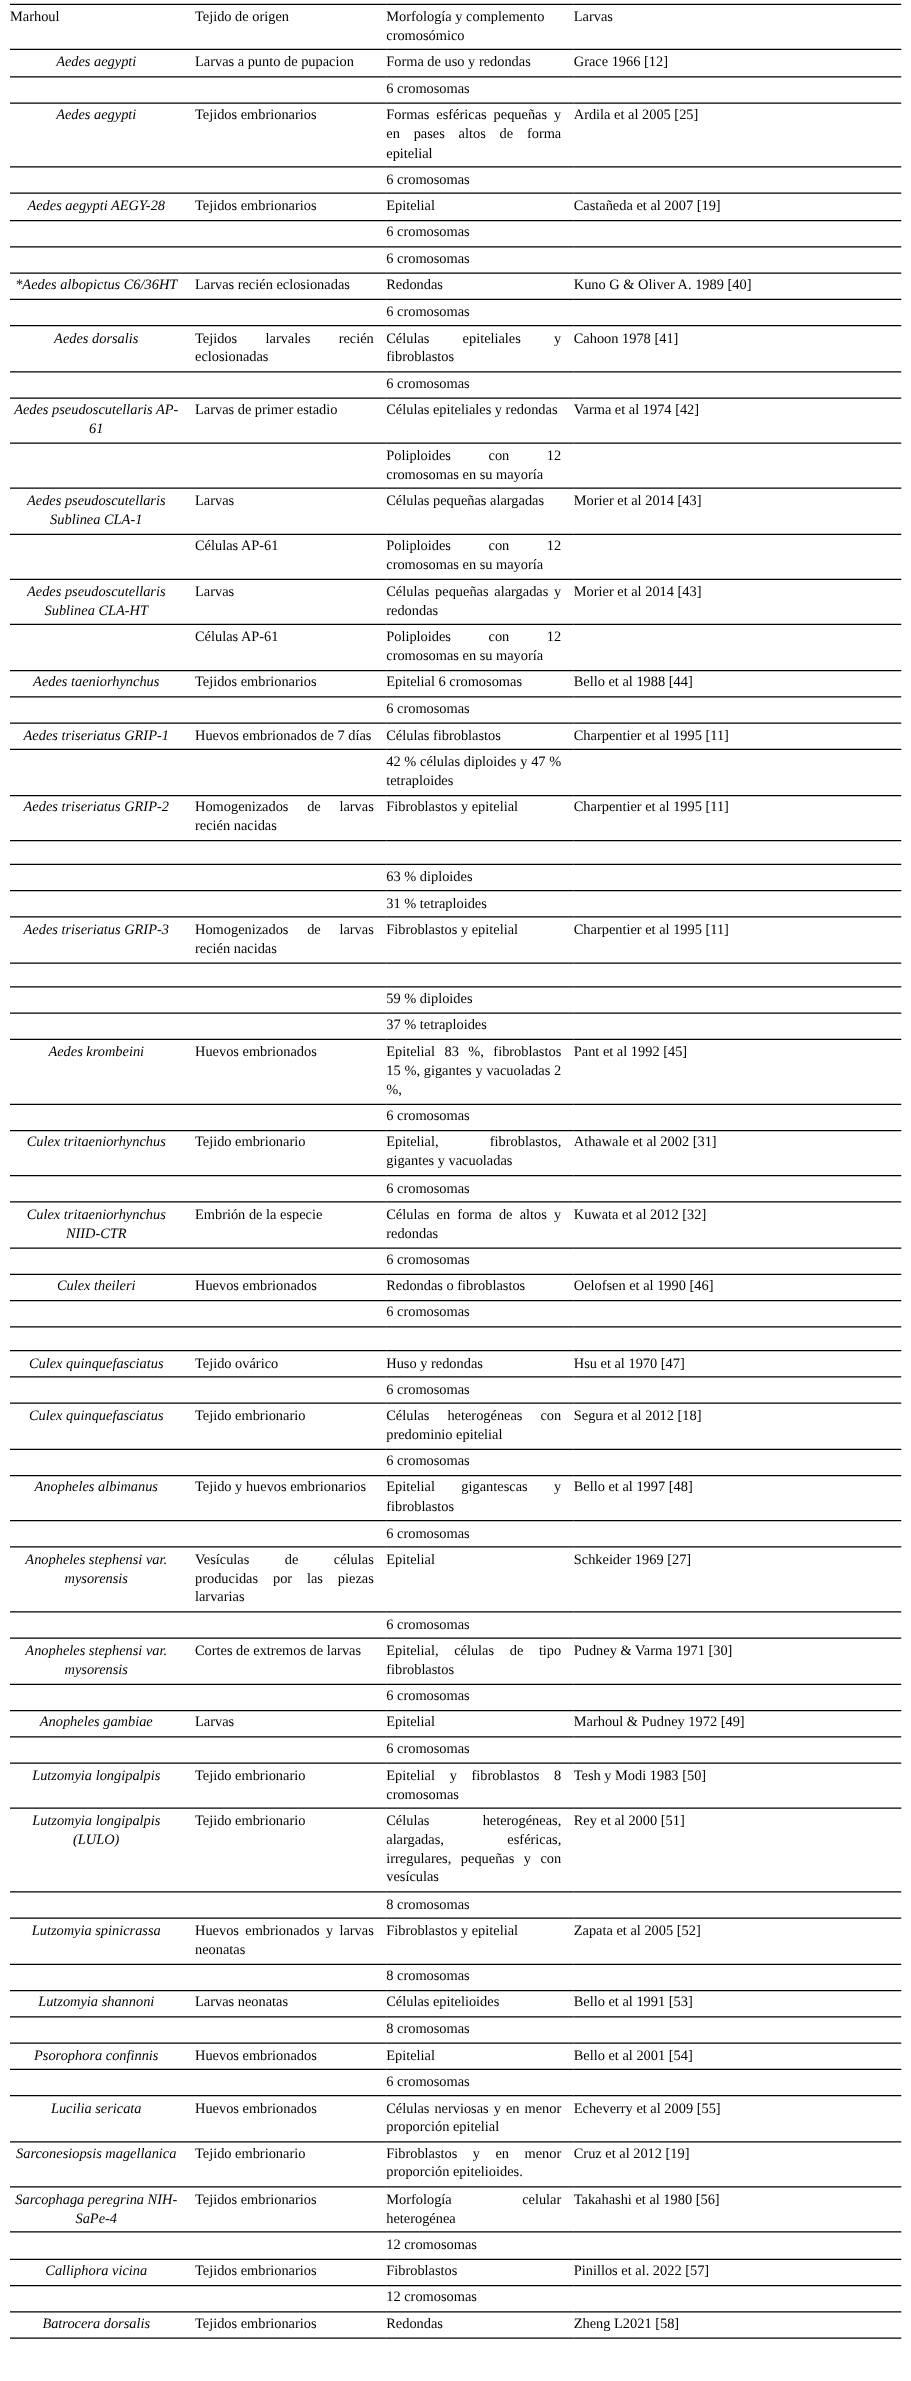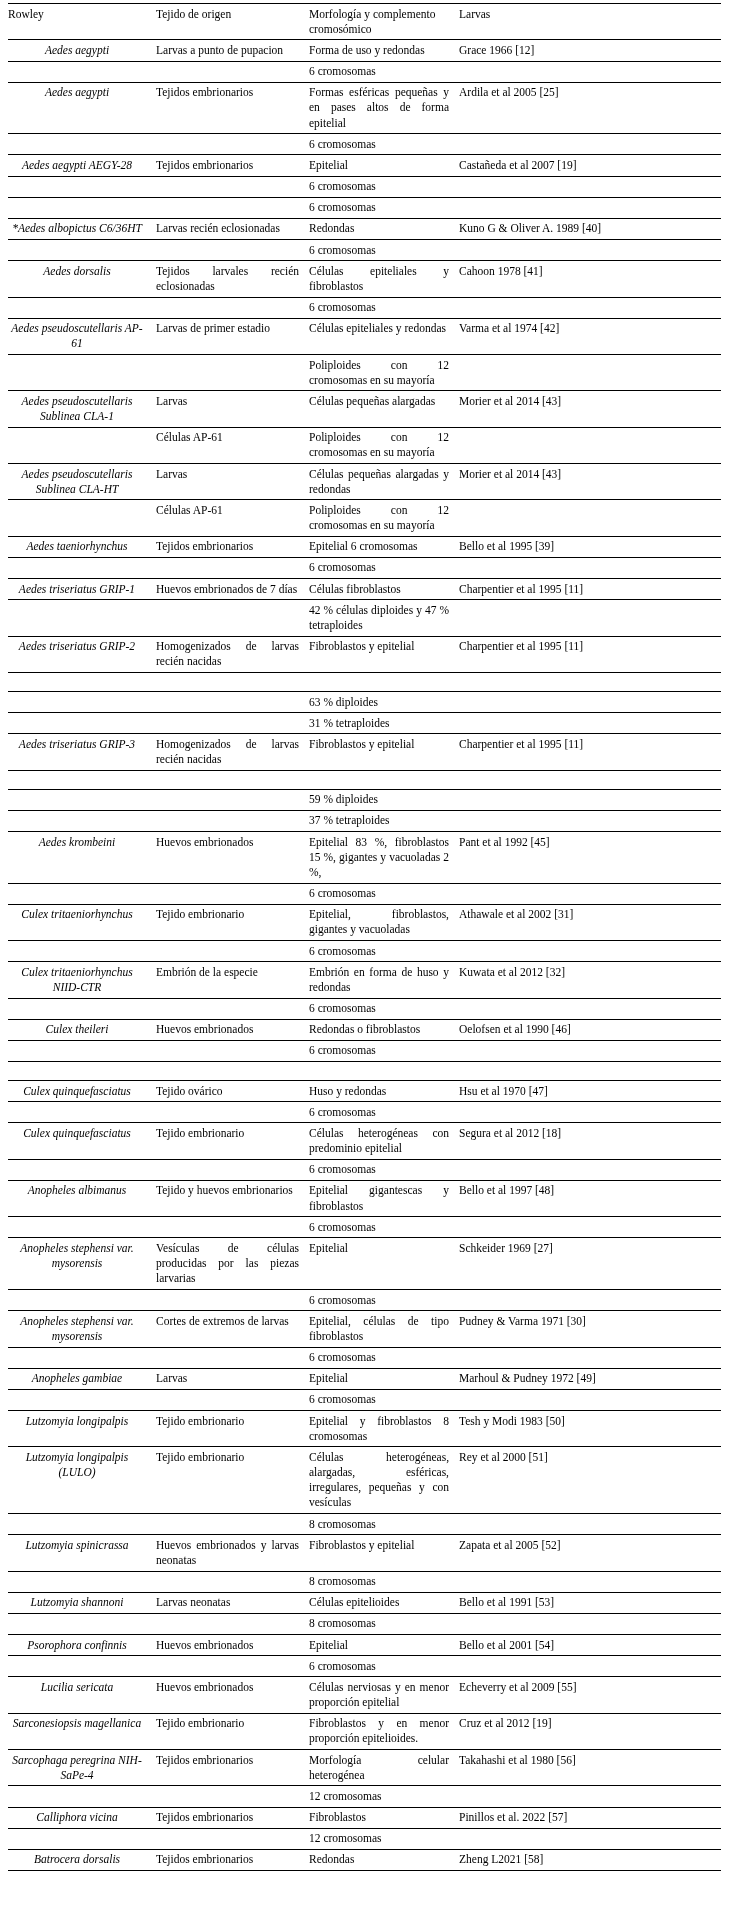--- a/index.html
+++ b/index.html
@@ -41,21 +41,21 @@
 <div class="page">
   <table>
     <colgroup>
       <col class="c1">
         <col class="c2">
         <col class="c3">
         <col class="c4">
     </colgroup>
     <thead>
       <tr>
-        <th>Rowley</th>
+        <th>Marhoul</th>
         <th>Tejido de origen</th>
         <th>Morfología y complemento cromosómico</th>
         <th>Larvas</th>
       </tr>
     </thead>
     <tbody>
         <tr>
           <td class="species">Aedes aegypti</td>
           <td>Larvas a punto de pupacion</td>
           <td>Forma de uso y redondas</td>
@@ -154,21 +154,21 @@
         <tr>
           <td></td>
           <td>Células AP-61</td>
           <td>Poliploides con 12 cromosomas en su mayoría</td>
           <td></td>
         </tr>
         <tr>
           <td class="species">Aedes taeniorhynchus</td>
           <td>Tejidos embrionarios</td>
           <td>Epitelial 6 cromosomas</td>
-          <td>Bello et al 1995 [39]</td>
+          <td>Bello et al 1988 [44]</td>
         </tr>
         <tr>
           <td></td>
           <td></td>
           <td>6 cromosomas</td>
           <td></td>
         </tr>
         <tr>
           <td class="species">Aedes triseriatus GRIP-1</td>
           <td>Huevos embrionados de 7 días</td>
@@ -249,21 +249,21 @@
         </tr>
         <tr>
           <td></td>
           <td></td>
           <td>6 cromosomas</td>
           <td></td>
         </tr>
         <tr>
           <td class="species">Culex tritaeniorhynchus NIID-CTR</td>
           <td>Embrión de la especie</td>
-          <td>Embrión en forma de huso y redondas</td>
+          <td>Células en forma de altos y redondas</td>
           <td>Kuwata et al 2012 [32]</td>
         </tr>
         <tr>
           <td></td>
           <td></td>
           <td>6 cromosomas</td>
           <td></td>
         </tr>
         <tr>
           <td class="species">Culex theileri</td>

